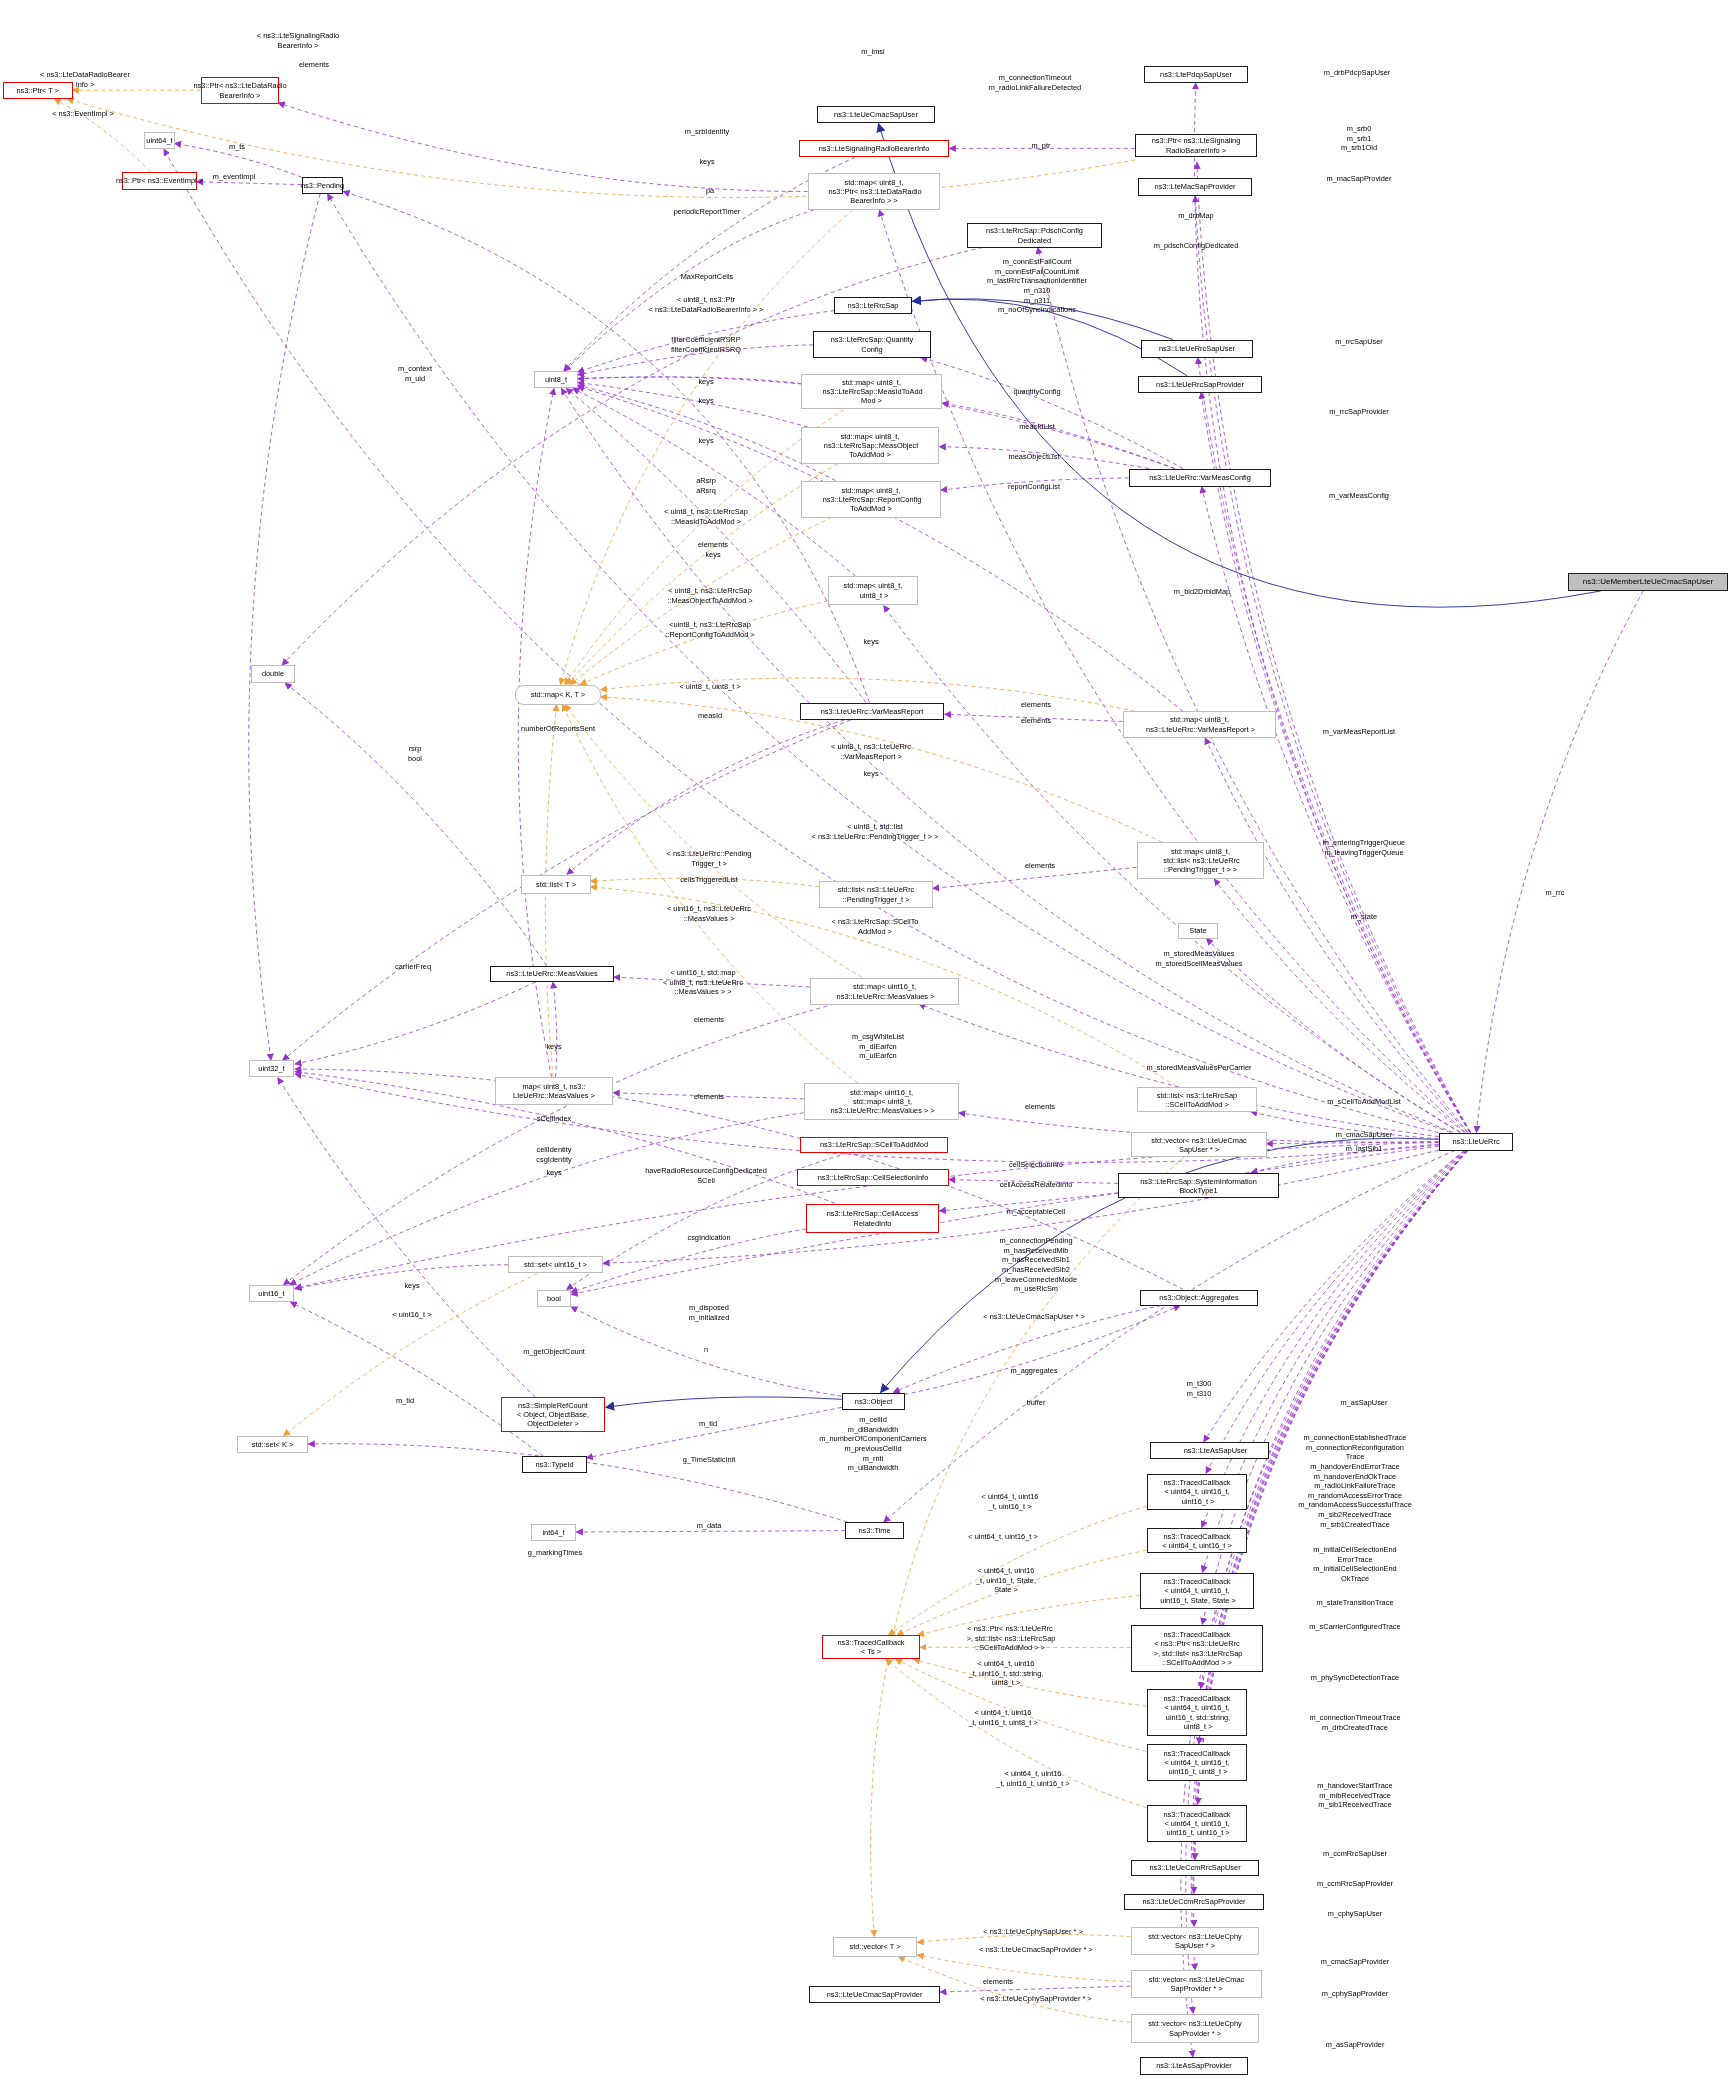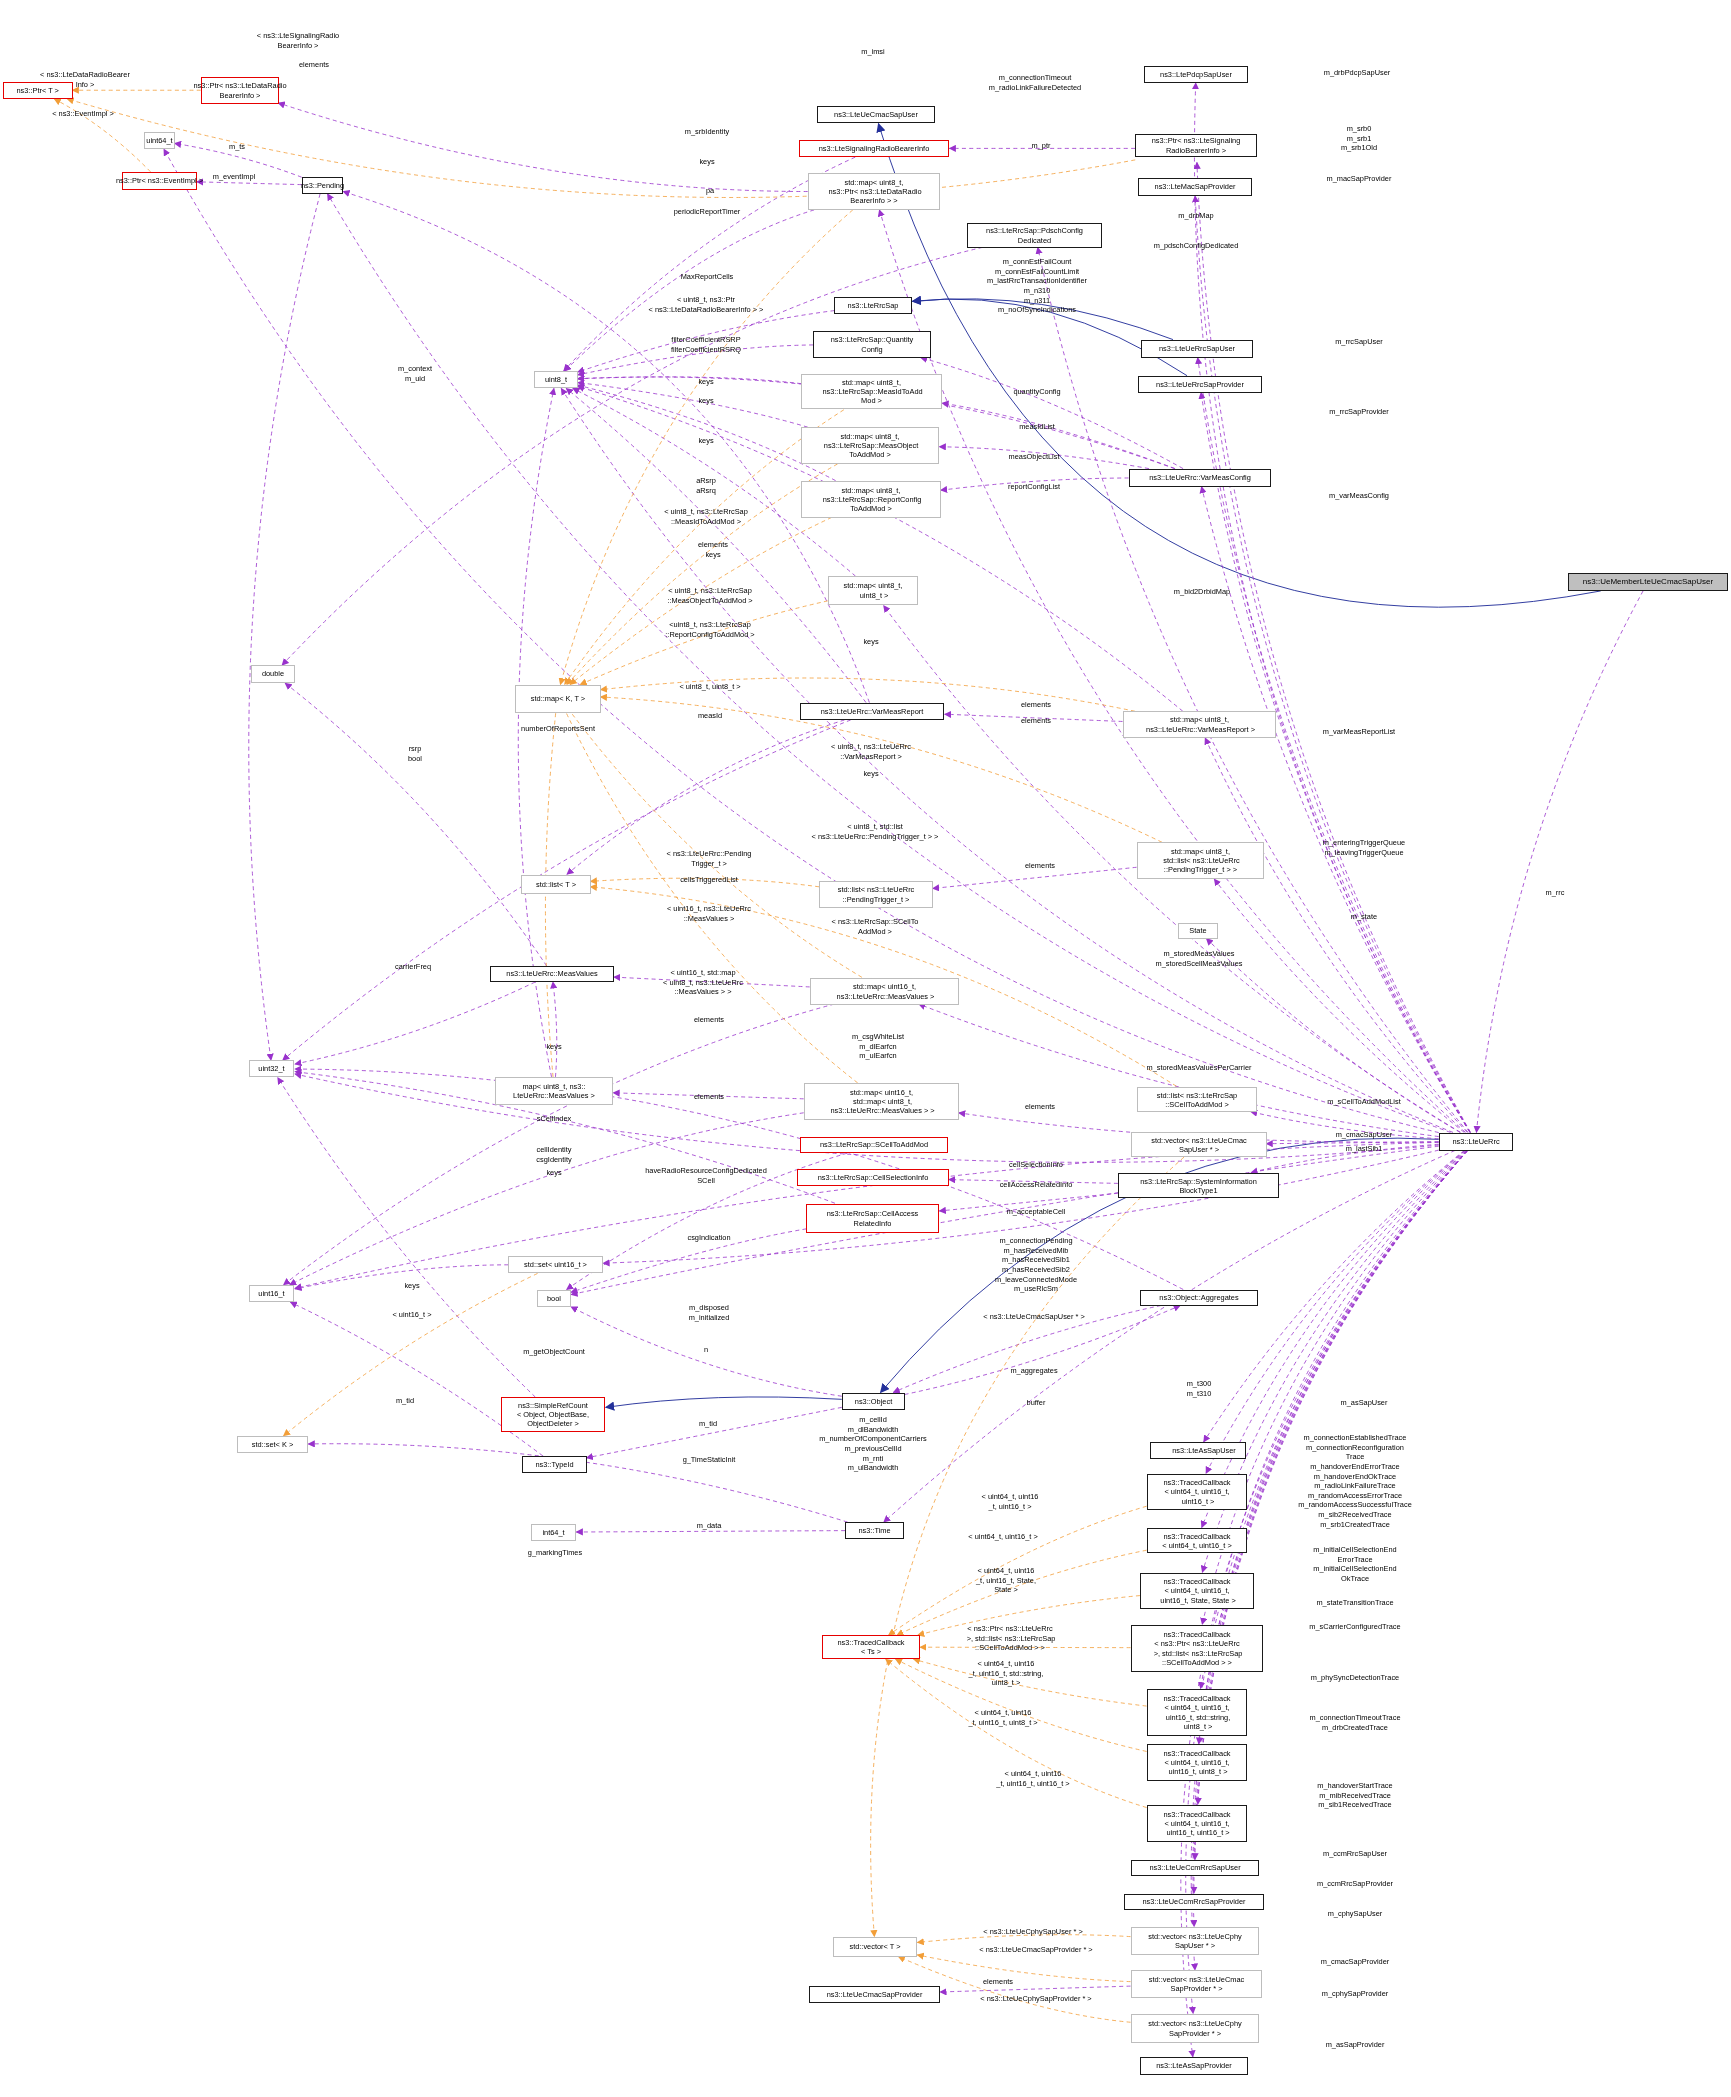--- a/index.html
+++ b/index.html
@@ -186,21 +186,21 @@
     <div class="node grey" style="left: 801px; top: 481px; width: 140px; height: 37px;">std::map&lt; uint8_t,
  ns3::LteRrcSap::ReportConfig
 ToAddMod &gt;</div>
     <div class="node black" style="left: 1141px; top: 340px; width: 112px; height: 18px;">ns3::LteUeRrcSapUser</div>
     <div class="node black" style="left: 1138px; top: 376px; width: 124px; height: 16.7px;">ns3::LteUeRrcSapProvider</div>
     <div class="node black" style="left: 1129px; top: 469px; width: 142px; height: 18px;">ns3::LteUeRrc::VarMeasConfig</div>
     <div class="node highlight" style="left: 1568px; top: 573px; width: 160px; height: 18px;">ns3::UeMemberLteUeCmacSapUser</div>
     <div class="node grey" style="left: 828px; top: 576px; width: 90px; height: 29px;">std::map&lt; uint8_t,
  uint8_t &gt;</div>
     <div class="node grey" style="left: 251px; top: 665px; width: 44px; height: 18px;">double</div>
-    <div class="node grey" style="left: 515px; top: 685px; width: 86px; height: 28px;">std::map&lt; K, T &gt;</div>
+    <div class="node grey" style="left: 515px; top: 685px; width: 86px; height: 20px; border-radius: 9px;">std::map&lt; K, T &gt;</div>
     <div class="node black" style="left: 800px; top: 703px; width: 144px; height: 17.4px;">ns3::LteUeRrc::VarMeasReport</div>
     <div class="node grey" style="left: 1123px; top: 711px; width: 153px; height: 27px;">std::map&lt; uint8_t,
  ns3::LteUeRrc::VarMeasReport &gt;</div>
     <div class="node grey" style="left: 521px; top: 875px; width: 70px; height: 19px;">std::list&lt; T &gt;</div>
     <div class="node grey" style="left: 819px; top: 881px; width: 114px; height: 27px;">std::list&lt; ns3::LteUeRrc
 ::PendingTrigger_t &gt;</div>
     <div class="node grey" style="left: 1137px; top: 842px; width: 127px; height: 37px;">std::map&lt; uint8_t,
  std::list&lt; ns3::LteUeRrc
 ::PendingTrigger_t &gt; &gt;</div>
     <div class="node grey" style="left: 1178px; top: 923px; width: 40px; height: 16px;">State</div>
@@ -227,21 +227,21 @@
     <div class="node grey" style="left: 508px; top: 1256px; width: 95px; height: 17.4px;">std::set&lt; uint16_t &gt;</div>
     <div class="node grey" style="left: 249px; top: 1285px; width: 45px; height: 17.4px;">uint16_t</div>
     <div class="node grey" style="left: 537px; top: 1290px; width: 34px; height: 17.4px;">bool</div>
     <div class="node black" style="left: 1140px; top: 1290px; width: 118px; height: 16px;">ns3::Object::Aggregates</div>
     <div class="node red" style="left: 501px; top: 1397px; width: 104px; height: 35px;">ns3::SimpleRefCount
 &lt; Object, ObjectBase,
 ObjectDeleter &gt;</div>
     <div class="node black" style="left: 842px; top: 1393px; width: 63px; height: 17.4px;">ns3::Object</div>
     <div class="node grey" style="left: 237px; top: 1436px; width: 71px; height: 17.4px;">std::set&lt; K &gt;</div>
     <div class="node black" style="left: 522px; top: 1456px; width: 65px; height: 16.7px;">ns3::TypeId</div>
-    <div class="node black" style="left: 1150px; top: 1442px; width: 96px; height: 17.4px; padding-left: 12px;">ns3::LteAsSapUser</div>
+    <div class="node black" style="left: 1150px; top: 1442px; width: 119px; height: 17.4px; padding-left: 12px;">ns3::LteAsSapUser</div>
     <div class="node grey" style="left: 531px; top: 1524px; width: 45px; height: 17.4px;">int64_t</div>
     <div class="node black" style="left: 845px; top: 1522px; width: 59px; height: 16.7px;">ns3::Time</div>
     <div class="node black" style="left: 1147px; top: 1474px; width: 100px; height: 36px;">ns3::TracedCallback
 &lt; uint64_t, uint16_t,
  uint16_t &gt;</div>
     <div class="node black" style="left: 1147px; top: 1528px; width: 100px; height: 25.4px;">ns3::TracedCallback
 &lt; uint64_t, uint16_t &gt;</div>
     <div class="node black" style="left: 1140px; top: 1573px; width: 114px; height: 36px;">ns3::TracedCallback
 &lt; uint64_t, uint16_t,
  uint16_t, State, State &gt;</div>

